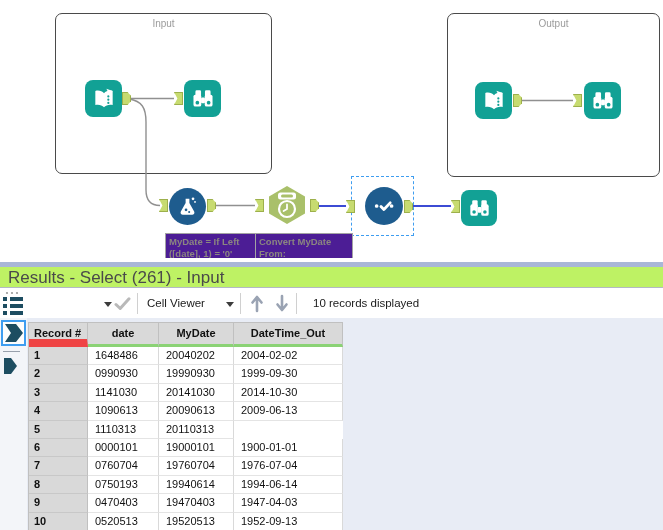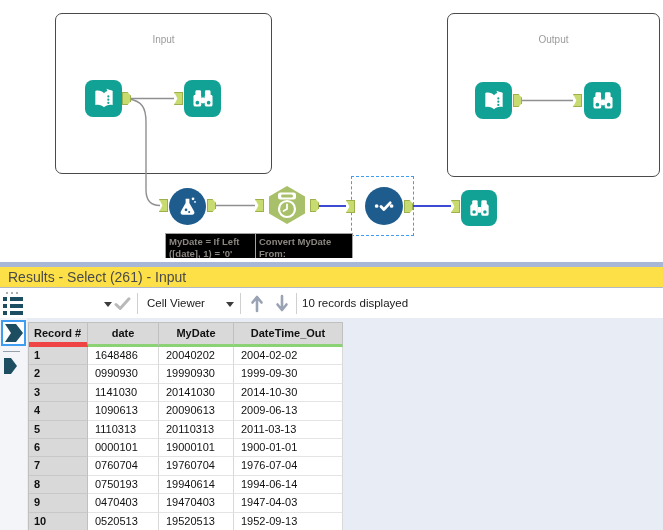--- a/index.html
+++ b/index.html
@@ -2,56 +2,56 @@
 <html><head>
 <meta charset="utf-8">
 <style>
   html,body{margin:0;padding:0;background:#fff;}
   #app{position:relative;width:663px;height:530px;overflow:hidden;background:#fff;
        font-family:"Liberation Sans",sans-serif;-webkit-font-smoothing:antialiased;}
 
   
   .canvas{position:absolute;left:0;top:0;width:663px;height:258px;background:#fff;overflow:hidden;}
   .container-box{position:absolute;border:1.5px solid #4a4a4a;border-radius:7px;background:#fff;}
-  .container-label{margin-top:20px;text-align:center;font-size:10px;color:#9c9c9c;}
+  .container-label{margin-top:4px;text-align:center;font-size:10px;color:#9c9c9c;}
   .tool{position:absolute;width:37px;height:37px;border-radius:8px;background:#12a195;display:flex;align-items:center;justify-content:center;}
   .tool.round{border-radius:50%;background:#1e5c8e;}
   .hex{position:absolute;background:transparent;}
   .anchor{position:absolute;width:9px;height:13px;background:#c7db70;box-shadow:inset 0 0 0 1px #9db04c;}
   .anchor.out{clip-path:polygon(0 0,60% 0,100% 28%,100% 72%,60% 100%,0 100%);}
   .anchor.in{clip-path:polygon(0 0,100% 0,100% 100%,0 100%,38% 50%);}
   .sel-rect{position:absolute;border:1.6px dashed #3e9df0;background:transparent;}
-  .annotation{position:absolute;border:1px solid #a3a3a3;background:#000000;color:#8b8680;
+  .annotation{position:absolute;border:1px solid #a3a3a3;background:#4c1d95;color:#8b8680;
               font-size:9.5px;font-weight:bold;line-height:11.5px;padding:2px 2px 12px 3px;height:32px;box-sizing:border-box;}
   svg{display:block;}
   .wires{position:absolute;left:0;top:0;pointer-events:none;}
 
   
   .panel{position:absolute;left:0;top:258px;width:663px;height:272px;background:#fff;}
   .pad-top{position:absolute;left:0;top:0;width:100%;height:4px;background:#fff;}
   .splitbar{position:absolute;left:0;top:4px;width:100%;height:5px;background:#a9b7d7;}
-  .titlebar{position:absolute;left:0;top:9px;width:100%;height:21px;background:#fde047;border-bottom:1px solid #b3b9c4;
-            font-size:14px;color:#4a4a4a;line-height:21px;padding-left:8px;box-sizing:border-box;}
+  .titlebar{position:absolute;left:0;top:9px;width:100%;height:21px;background:#bef264;border-bottom:1px solid #b3b9c4;
+            font-size:17px;color:#4a4a4a;line-height:21px;padding-left:8px;box-sizing:border-box;}
   .toolbar{position:absolute;left:0;top:31px;width:100%;height:29px;background:#fff;}
   .tb-label{position:absolute;top:0;height:29px;line-height:29px;font-size:11.5px;color:#1a1a1a;}
   .caret{position:absolute;width:0;height:0;border-left:4px solid transparent;border-right:4px solid transparent;border-top:5px solid #3c3c3c;top:13px;}
   .tb-sep{position:absolute;top:4px;width:1px;height:21px;background:#d0d0d0;}
   .content{position:absolute;left:0;top:60px;width:663px;height:212px;background:#e8ecf5;}
   .anchor-strip{position:absolute;left:0;top:0;width:27px;height:212px;background:#f3f5f9;}
   .sel-anchor-btn{position:absolute;left:1px;top:2px;width:25px;height:26px;border:2px solid #3e9df0;background:#fdfdfd;box-sizing:border-box;display:flex;align-items:center;justify-content:center;}
   .strip-divider{position:absolute;left:3px;top:33px;width:17px;height:1px;background:#98a0ac;}
   .anchor-btn2{position:absolute;left:3px;top:39px;}
 
   
   .grid{position:absolute;left:28px;top:4px;border-left:1px solid #c0c0c0;border-top:1px solid #c0c0c0;background:#fff;}
   .tr{display:flex;height:18.4px;}
   .tr.head{height:24px;}
   .td,.th{box-sizing:border-box;font-size:11px;color:#111;overflow:hidden;white-space:nowrap;}
   .th{background:#d9d9d9;font-weight:bold;line-height:20px;height:24px;border-right:1px solid #c0c0c0;border-bottom:3px solid #8bd275;text-align:center;}
-  .th.c0{text-align:left;padding-left:5px;border-bottom:5px solid #ef4444;}
+  .th.c0{text-align:left;padding-left:5px;border-bottom:8px solid #ef4444;}
   .td{background:#fff;line-height:17.4px;padding-left:7px;border-right:1px solid #d9d9d9;border-bottom:1px solid #e4e4e4;}
   .td.c0{background:#d9d9d9;font-weight:bold;padding-left:5px;border-right:1px solid #c0c0c0;border-bottom:1px solid #c8c8c8;}
   .c0{width:59px;} .c1{width:71px;} .c2{width:75px;} .c3{width:109px;}
 </style>
 </head>
 <body>
 
 <div id="app">
 
   <div class="canvas">
@@ -213,21 +213,21 @@
       <div class="tb-label" style="left:147px;">Cell Viewer</div>
       <div class="caret" style="left:226px;"></div>
       <div class="tb-sep" style="left:240px;"></div>
       <svg style="position:absolute;left:250px;top:5px;" width="14" height="19" viewBox="0 0 14 19">
         <path d="M7 17 V4 M2.5 8.5 L7 3 L11.5 8.5" stroke="#9aa3b3" stroke-width="2.6" fill="none" stroke-linecap="round" stroke-linejoin="round"></path>
       </svg>
       <svg style="position:absolute;left:275px;top:5px;" width="14" height="19" viewBox="0 0 14 19">
         <path d="M7 2 V15 M2.5 10.5 L7 16 L11.5 10.5" stroke="#9aa3b3" stroke-width="2.6" fill="none" stroke-linecap="round" stroke-linejoin="round"></path>
       </svg>
       <div class="tb-sep" style="left:296px;"></div>
-      <div class="tb-label" style="left:302px;">10 records displayed</div>
+      <div class="tb-label" style="left:313px;">10 records displayed</div>
     </div>
 
     <div class="content">
       <div class="anchor-strip">
         <div class="sel-anchor-btn">
           <svg width="20" height="20" viewBox="0 0 20 20">
             <polygon points="1,1 12,1 19,10 12,19 1,19 7,10" fill="#1d4d61"></polygon>
           </svg>
         </div>
         <div class="strip-divider"></div>
@@ -267,21 +267,20 @@
             <div class="tr">
               <div class="td c0">4</div>
               <div class="td c1">1090613</div>
               <div class="td c2">20090613</div>
               <div class="td c3">2009-06-13</div>
             </div>
             <div class="tr">
               <div class="td c0">5</div>
               <div class="td c1">1110313</div>
               <div class="td c2">20110313</div>
-              <div class="td c3">2011-03-13</div>
             </div>
             <div class="tr">
               <div class="td c0">6</div>
               <div class="td c1">0000101</div>
               <div class="td c2">19000101</div>
               <div class="td c3">1900-01-01</div>
             </div>
             <div class="tr">
               <div class="td c0">7</div>
               <div class="td c1">0760704</div>

